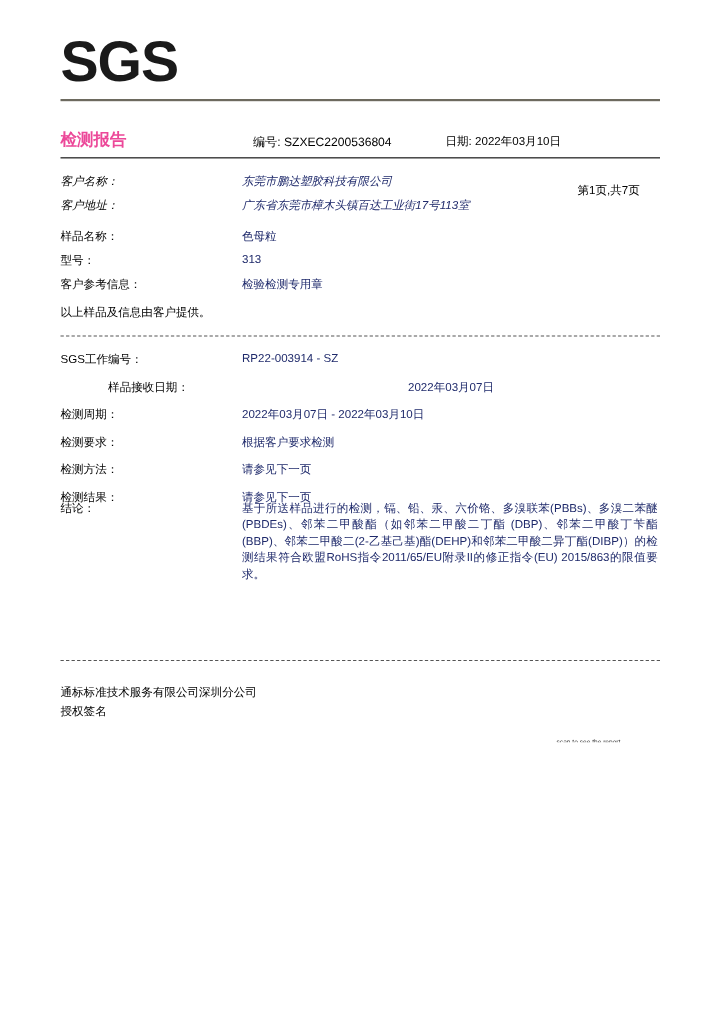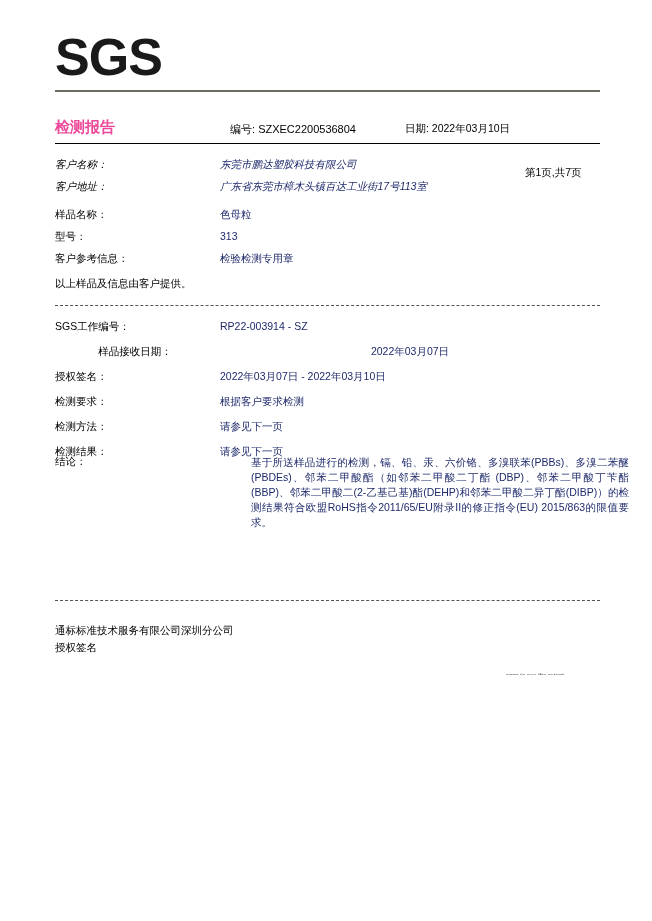--- a/index.html
+++ b/index.html
@@ -139,21 +139,20 @@
   }
   .concl-text {
     position: absolute;
     left: 165px;
     top: 0;
     width: 378px;
     font-size: 10.5px;
     line-height: 15px;
     color: #1f2a6b;
     text-align: justify;
-    margin-left: 31px;
   }
 
   
   .sig-block {
     position: absolute;
     left: 55px;
     top: 622px;
     width: 300px;
   }
   .sig-line1, .sig-line2 {
@@ -415,21 +414,21 @@
   <div class="fields" style="top:320px;">
     <div class="field-row" style="margin-bottom:6px;">
       <div class="field-label">SGS工作编号：</div>
       <div class="field-value">RP22-003914 - SZ</div>
     </div>
     <div class="field-row" style="margin-bottom:6px;text-align:center;">
       <div class="field-label">样品接收日期：</div>
       <div class="field-value">2022年03月07日</div>
     </div>
     <div class="field-row" style="margin-bottom:6px;">
-      <div class="field-label">授权签名：</div>
+      <div class="field-label">检测周期：</div>
       <div class="field-value">2022年03月07日 - 2022年03月10日</div>
     </div>
     <div class="field-row" style="margin-bottom:6px;">
       <div class="field-label">检测要求：</div>
       <div class="field-value">根据客户要求检测</div>
     </div>
     <div class="field-row" style="margin-bottom:6px;">
       <div class="field-label">检测方法：</div>
       <div class="field-value">请参见下一页</div>
     </div>

